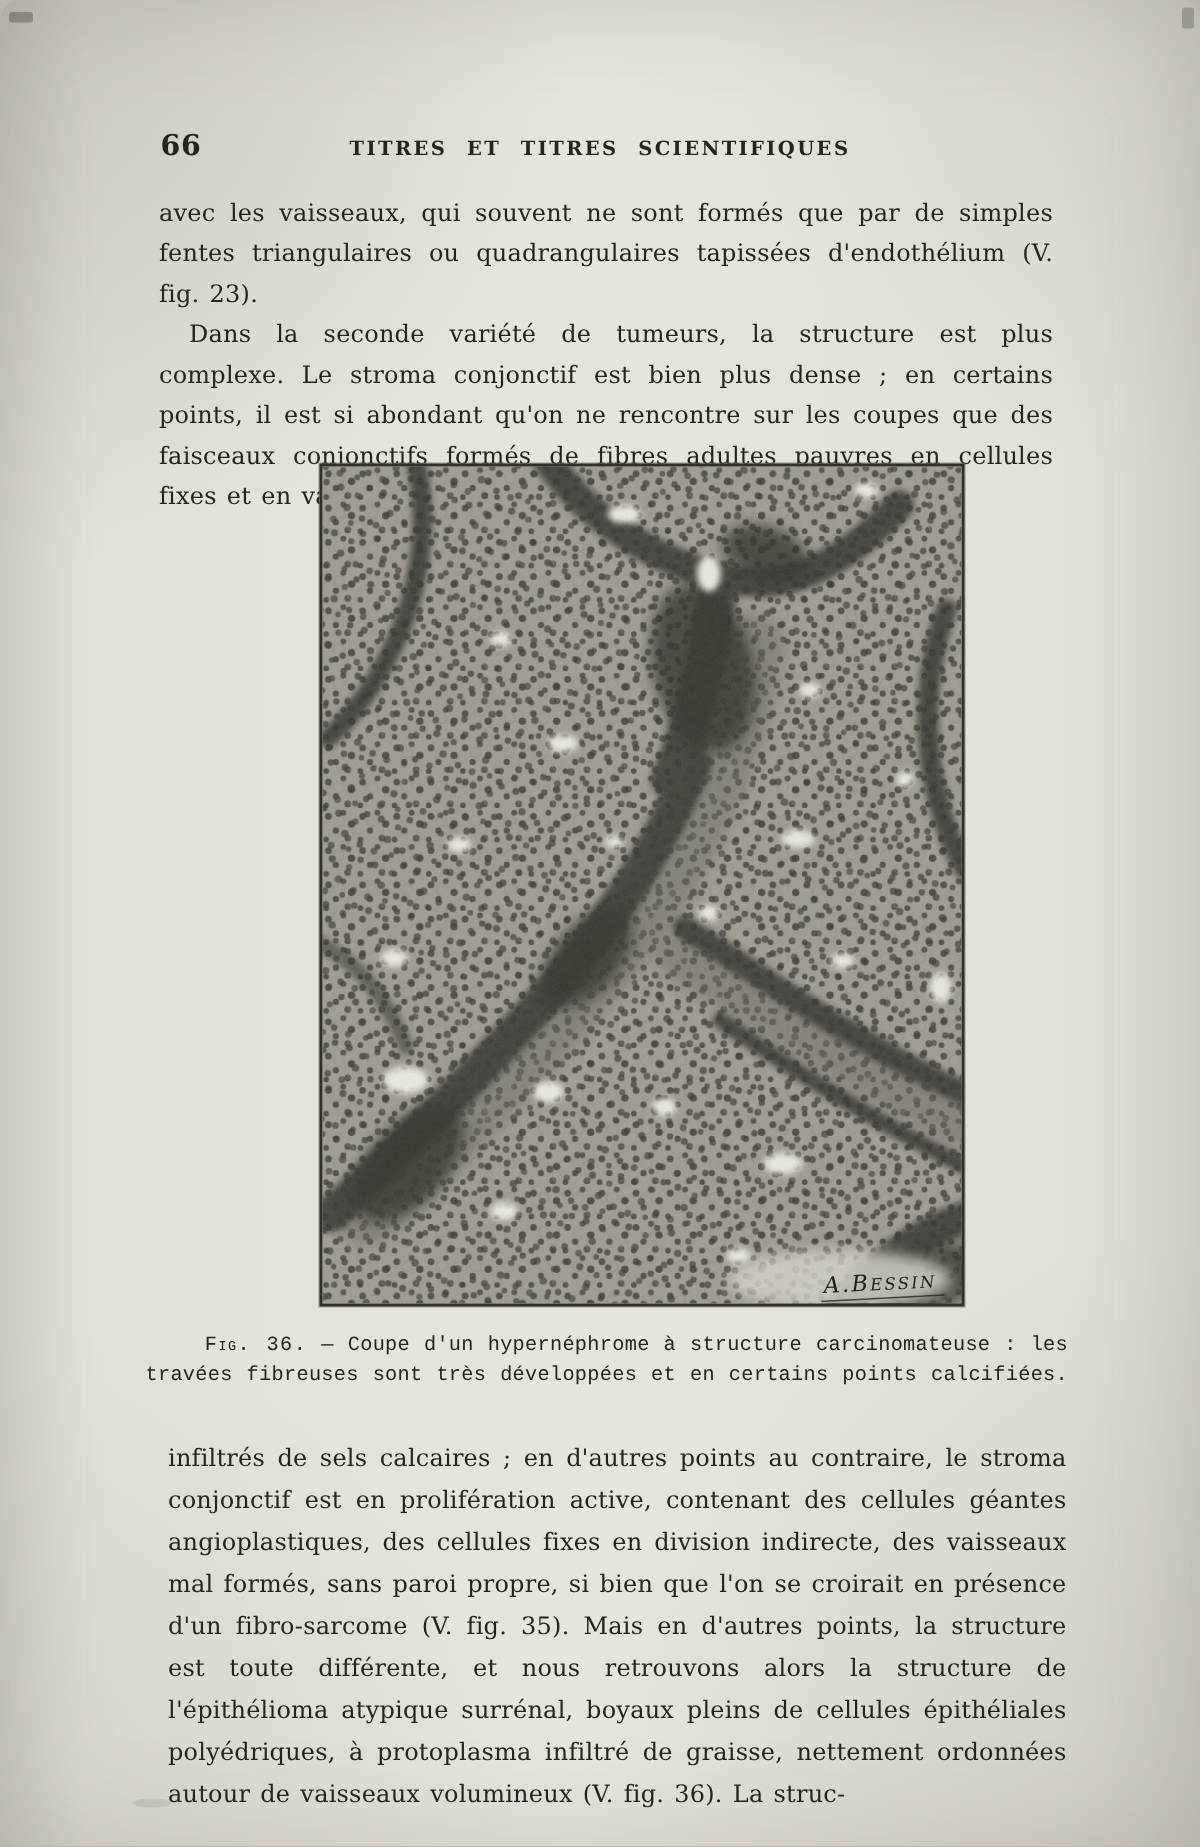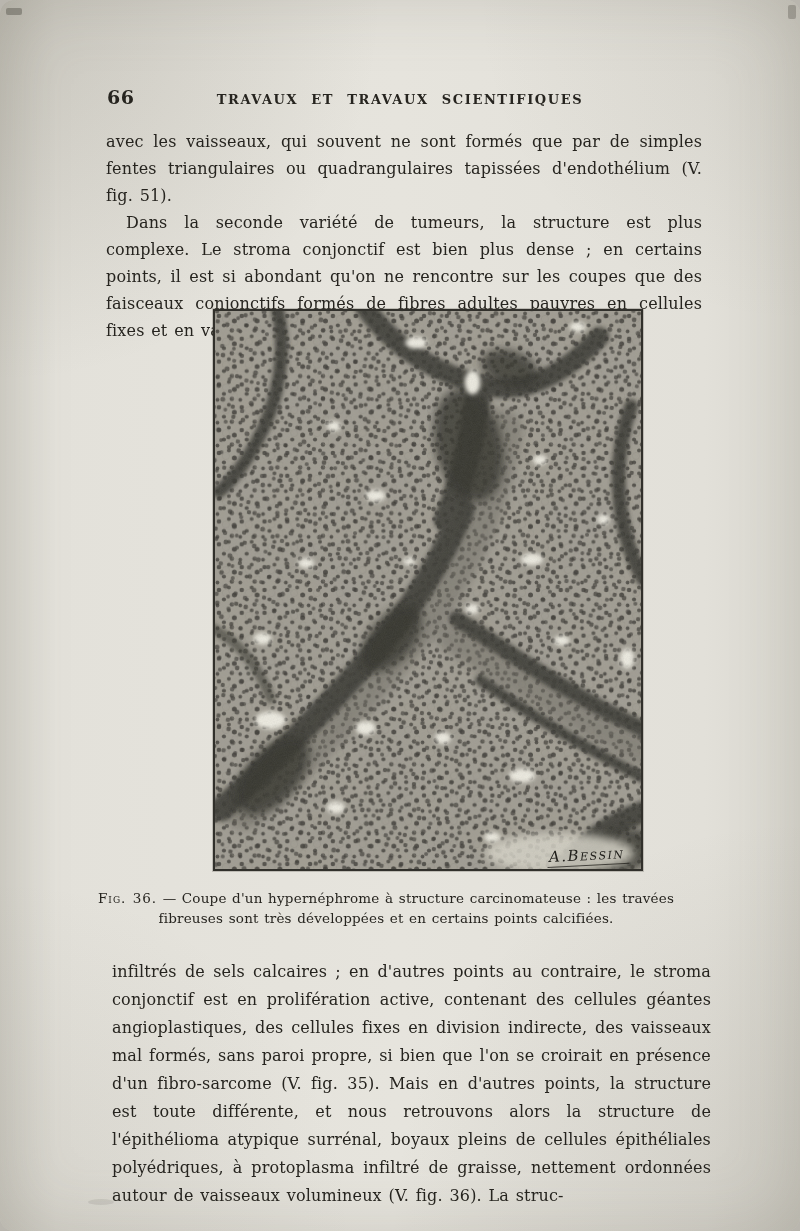--- a/index.html
+++ b/index.html
@@ -56,41 +56,41 @@
   .signature {
     position: absolute; right: 12px; bottom: 3px;
     font-size: 15px; font-style: italic; font-variant: small-caps;
     letter-spacing: 1.5px; color: #1f1e1a;
     transform: rotate(-3deg);
     border-bottom: 1px solid rgba(31,30,26,.75);
     padding: 0 4px 1px 2px;
   }
 
   .caption {
-    position: absolute; left: 76px; top: 888px; width: 620px;
-    text-align: center;
+    position: absolute; left: 92px; top: 888px; width: 620px;
+    text-align: right;
     font-size: 13.5px; line-height: 20px;
-    letter-spacing: .2px; word-spacing: 1px;
+    letter-spacing: .2px; word-spacing: 1px; font-family: Liberation Mono, monospace;
   }
   .cap-label { font-variant: small-caps; letter-spacing: 1px; }
 </style>
 </head>
 <body>
 
 <div class="sheet">
 
   <div class="artifact tl"></div>
   <div class="artifact tr"></div>
   <div class="artifact bl"></div>
 
   <span class="folio">66</span>
-  <span class="running-title">TRAVAUX ET TRAVAUX SCIENTIFIQUES</span>
+  <span class="running-title">TITRES ET TITRES SCIENTIFIQUES</span>
 
   <div class="text-block upper">
-    <p>avec les vaisseaux, qui souvent ne sont formés que par de simples fentes triangulaires ou quadrangulaires tapissées d'endothélium (V. fig. 51).</p>
+    <p>avec les vaisseaux, qui souvent ne sont formés que par de simples fentes triangulaires ou quadrangulaires tapissées d'endothélium (V. fig. 23).</p>
     <p class="indent">Dans la seconde variété de tumeurs, la structure est plus complexe. Le stroma conjonctif est bien plus dense ; en certains points, il est si abondant qu'on ne rencontre sur les coupes que des faisceaux conjonctifs formés de fibres adultes pauvres en cellules fixes et en vaisseaux, quelquefois même</p>
   </div>
 
   <div class="plate">
     <svg viewBox="0 0 430 562" preserveAspectRatio="none" aria-hidden="true">
       <defs>
         <filter id="grain" x="0" y="0" width="100%" height="100%">
           <feTurbulence type="fractalNoise" baseFrequency="0.9" numOctaves="2" seed="3"></feTurbulence>
           <feColorMatrix type="matrix" values="0 0 0 0 0.30  0 0 0 0 0.29  0 0 0 0 0.27  0 0 0 0.9 0"></feColorMatrix>
         </filter>

